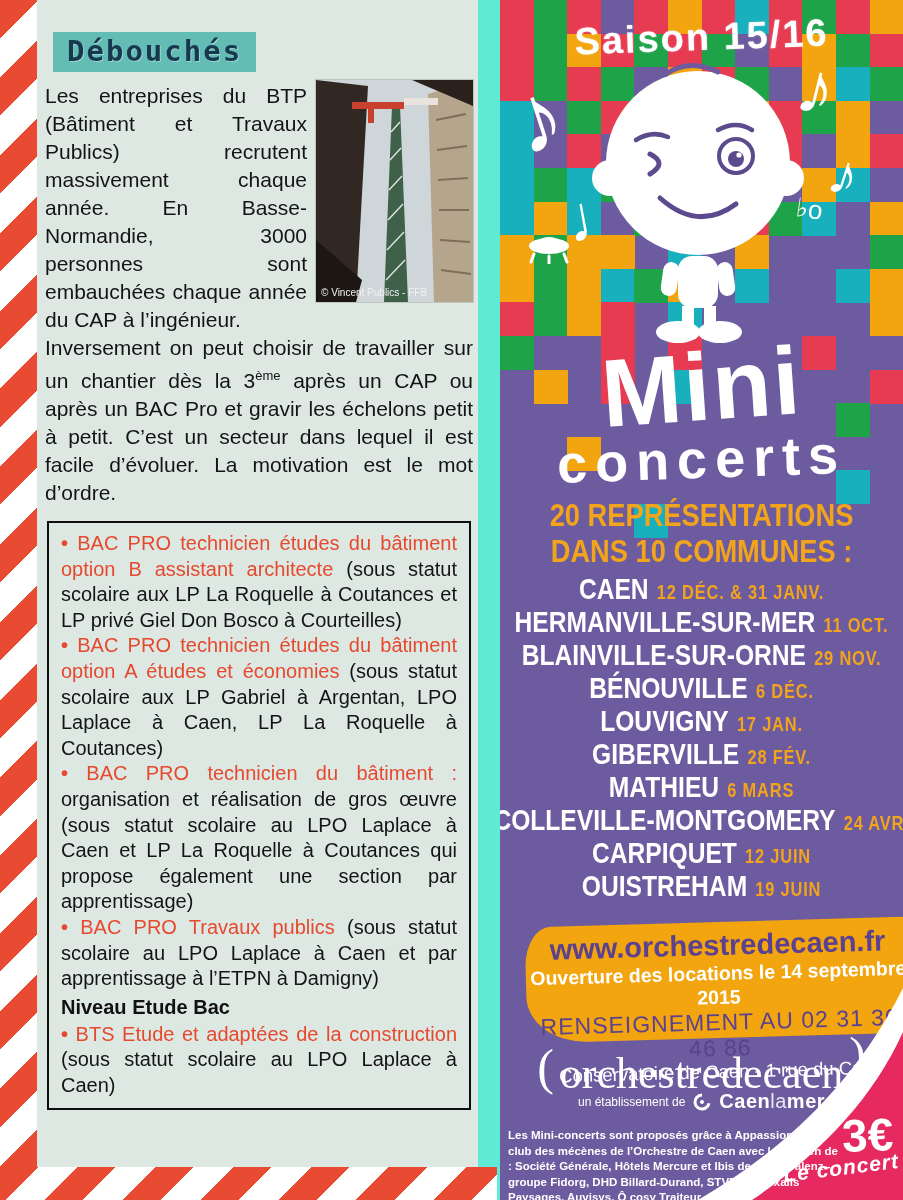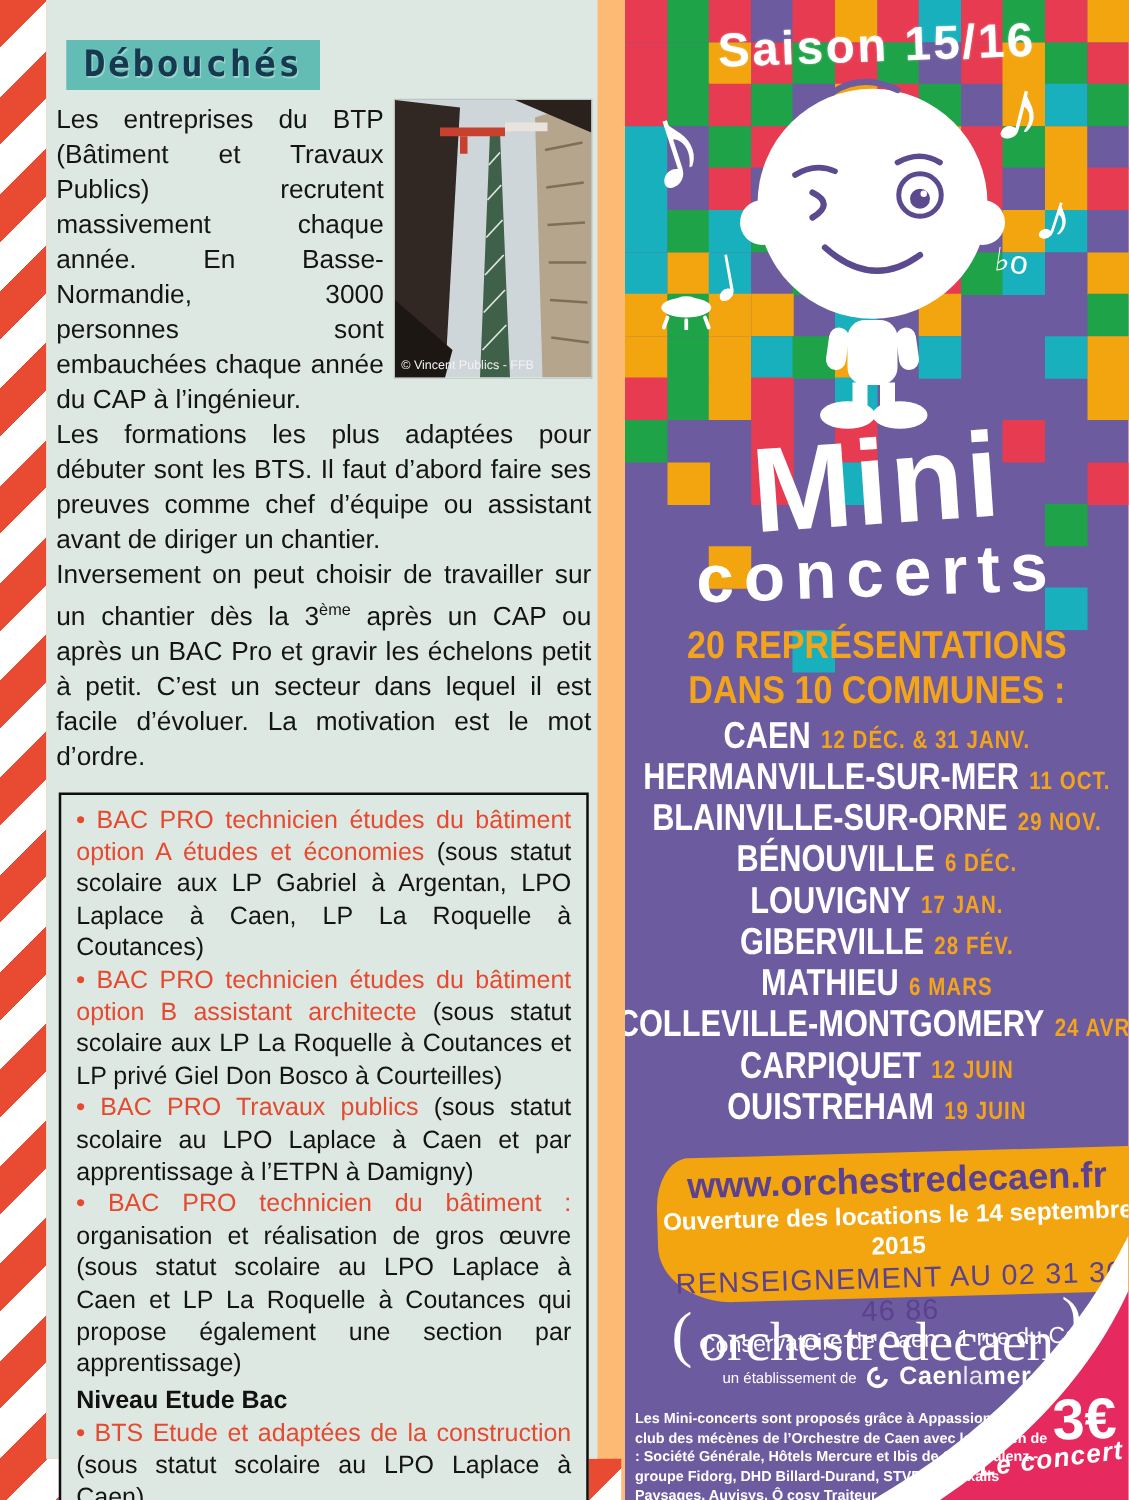--- a/index.html
+++ b/index.html
@@ -1,16 +1,16 @@
 <!DOCTYPE html>
 <html><head>
 <meta charset="utf-8">
 <style>
   html,body{margin:0;padding:0;background:#ffffff;}
-  #page{position:relative;width:903px;height:1200px;background:#fdba74;overflow:hidden;
+  #page{position:relative;width:903px;height:1200px;background:#5eead4;overflow:hidden;
         font-family:"Liberation Sans",sans-serif;}
 
   
   .stripe-left{position:absolute;left:0;top:0;width:37px;height:1200px;
     background:repeating-linear-gradient(135deg,#e84b31 0 27px,#ffffff 27px 55px);}
   .stripe-bottom{position:absolute;left:0;top:1167px;width:497px;height:33px;
     background:repeating-linear-gradient(135deg,#e84b31 0 27px,#ffffff 27px 55px);}
 
   
   .left-col{position:absolute;left:37px;top:0;width:441px;height:1167px;
@@ -129,29 +129,28 @@
               <line x1="75" y1="52" x2="84" y2="42"></line>
           </g>
           <rect x="36" y="22" width="52" height="7" fill="#c8402e"></rect>
           <rect x="88" y="18" width="34" height="7" fill="#e8e3dc"></rect>
           <rect x="52" y="29" width="6" height="14" fill="#c8402e"></rect>
         </svg>
         <span class="photo-credit">© Vincent Publics - FFB</span>
       </div>
 
       <p class="para">Les entreprises du BTP (Bâtiment et Travaux Publics) recrutent massivement chaque année. En Basse-Normandie, 3000 personnes sont embauchées chaque année du CAP à l’ingénieur.</p>
-      <p class="para">Les formations les plus adaptées pour débuter sont les BTS. Il faut d’abord faire ses preuves comme chef d’équipe ou assistant avant de diriger un chantier.</p>
       <p class="para"><span>Inversement on peut choisir de travailler sur un chantier dès la 3</span><sup class="small">ème</sup><span> après un CAP ou après un BAC Pro et gravir les échelons petit à petit. C’est un secteur dans lequel il est facile d’évoluer. La motivation est le mot d’ordre.</span></p>
 
       <div class="info-box">
         <div id="box-sections">
+            <p class="box-item"><span class="bullet">• </span><span class="red">BAC PRO technicien études du bâtiment option B assistant architecte</span><span> (sous statut scolaire  aux LP La Roquelle à Coutances et LP privé Giel Don Bosco à Courteilles)</span></p>
             <p class="box-item"><span class="bullet">• </span><span class="red">BAC PRO technicien études du bâtiment option A études et économies</span><span> (sous statut scolaire aux LP Gabriel à Argentan, LPO Laplace à Caen, LP La Roquelle à Coutances)</span></p>
-            <p class="box-item"><span class="bullet">• </span><span class="red">BAC PRO technicien études du bâtiment option B assistant architecte</span><span> (sous statut scolaire  aux LP La Roquelle à Coutances et LP privé Giel Don Bosco à Courteilles)</span></p>
+            <p class="box-item"><span class="bullet">• </span><span class="red">BAC PRO technicien du bâtiment :</span><span> organisation et réalisation de gros œuvre (sous statut scolaire au LPO Laplace à Caen et LP La Roquelle à Coutances qui propose également une section par apprentissage)</span></p>
             <p class="box-item"><span class="bullet">• </span><span class="red">BAC PRO Travaux publics</span><span> (sous statut scolaire au LPO Laplace à Caen et par apprentissage à l’ETPN à Damigny)</span></p>
-            <p class="box-item"><span class="bullet">• </span><span class="red">BAC PRO technicien du bâtiment :</span><span> organisation et réalisation de gros œuvre (sous statut scolaire au LPO Laplace à Caen et LP La Roquelle à Coutances qui propose également une section par apprentissage)</span></p>
             <p class="box-heading">Niveau Etude Bac</p>
             <p class="box-item"><span class="bullet">• </span><span class="red">BTS Etude et adaptées de la construction</span><span> (sous statut scolaire  au LPO Laplace à Caen)</span></p>
           </div>
 
       </div>
     </div>
   </div>
 
   <div class="poster">
     <div class="checker" id="checker">

